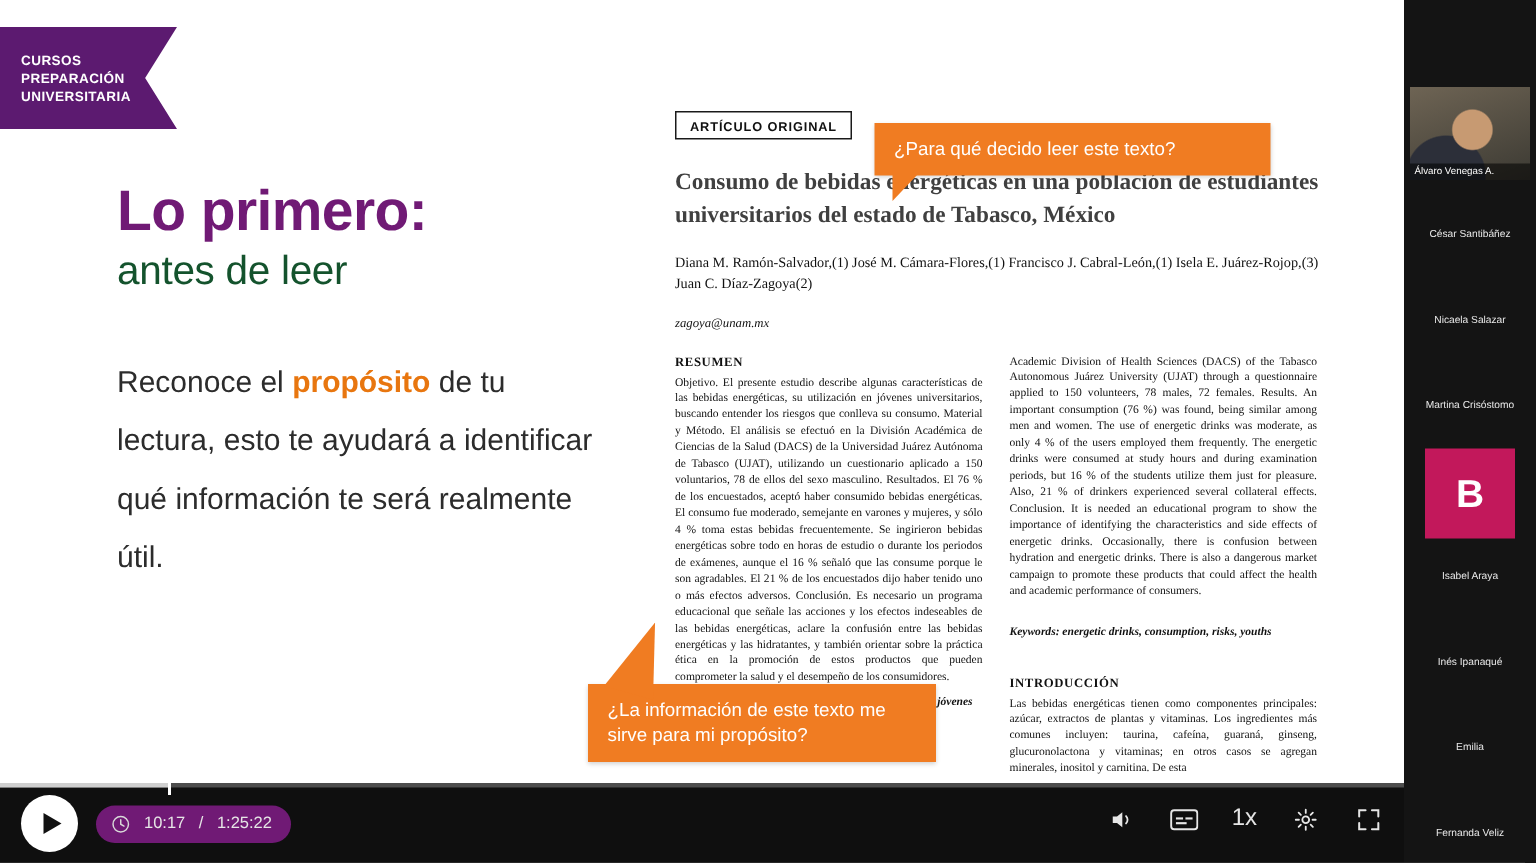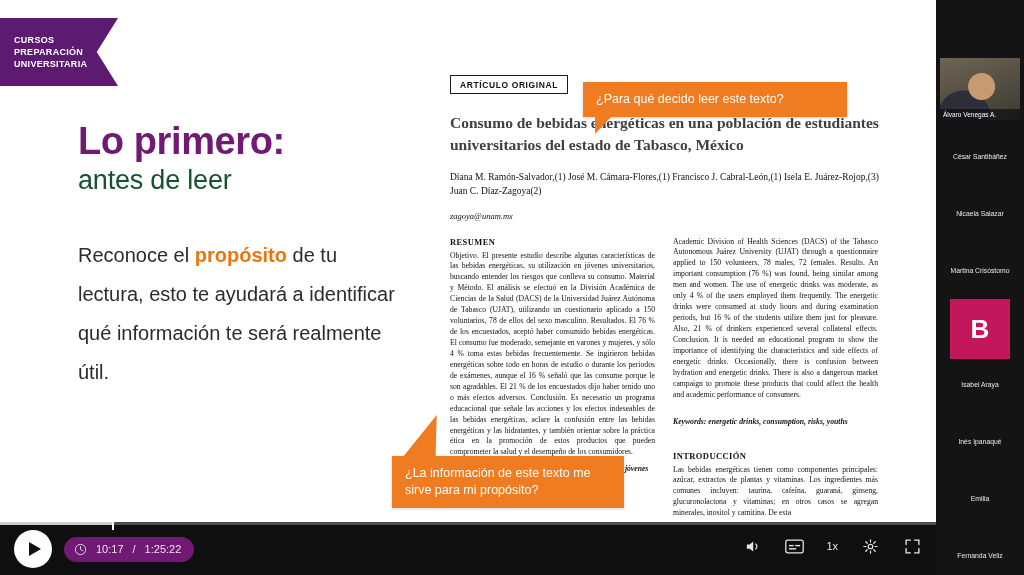--- a/index.html
+++ b/index.html
@@ -128,21 +128,21 @@
     border-top: 7px solid transparent; border-bottom: 7px solid transparent;
     margin-left: 3px;
   }
   .time-pill {
     display: flex; align-items: flex-start; gap: 9px;
     background: #701a75; border-radius: 16px; padding: 6px 13px 6px 10px;
     color: #e6e6e6; font-size: 11px;
   }
   .ctl-right {
     position: absolute; right: 14px; top: 14px; display: flex; align-items: center; gap: 22px;
-    color: #e6e6e6; font-size: 11px;
+    color: #e6e6e6; font-size: 16px;
   }
   .icon-btn { display: flex; align-items: center; justify-content: center; width: 20px; height: 20px; }
 
   
   .rail {
     position: absolute; left: 936px; top: 0; width: 88px; height: 575px;
     background: #141414;
   }
   .tile-self {
     position: absolute; left: 4px; top: 58px; width: 80px; height: 62px;

